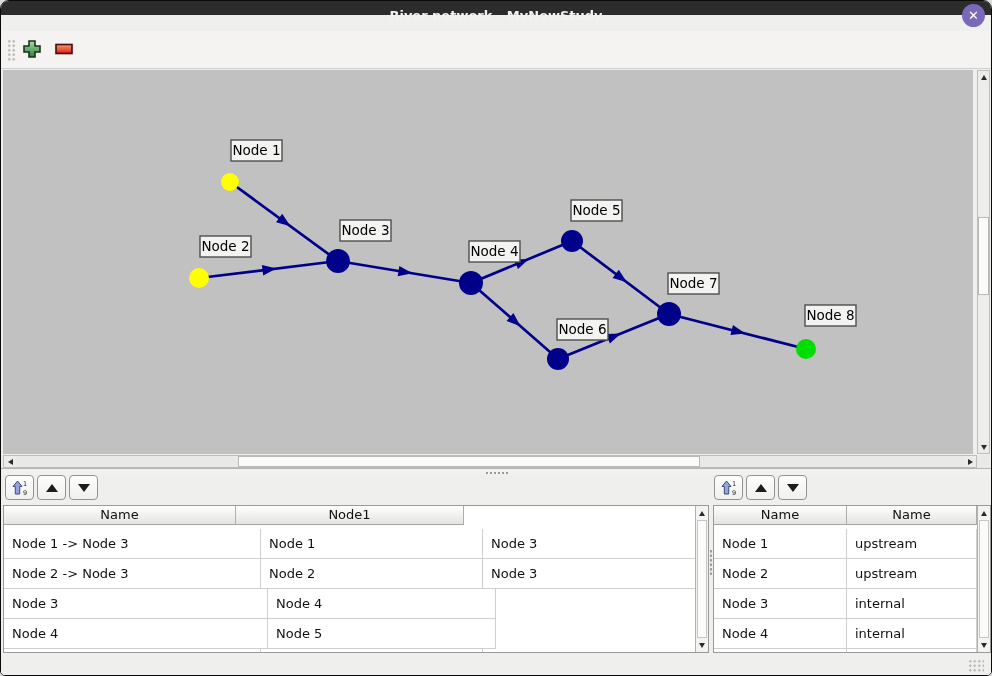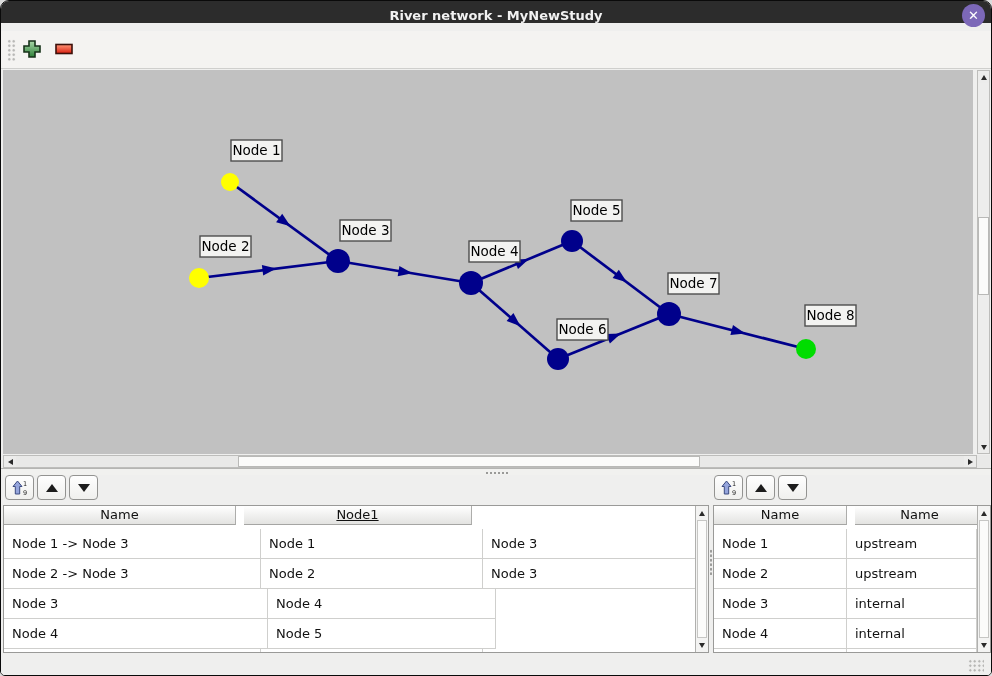--- a/index.html
+++ b/index.html
@@ -1,19 +1,19 @@
 <!DOCTYPE html>
 <html><head>
 <meta charset="utf-8">
 <style>
   html,body{margin:0;padding:0;background:#dcdcdc;font-family:"DejaVu Sans","Liberation Sans",sans-serif;}
   .window{position:relative;width:992px;height:676px;box-sizing:border-box;border:1px solid #0a0a0a;
           border-radius:9px 9px 5px 5px;overflow:hidden;background:#efefee;}
   
-  .titlebar{position:absolute;left:0;top:0;width:100%;height:22px;background:#2c2c2c;}
+  .titlebar{position:absolute;left:0;top:0;width:100%;height:14px;background:#2c2c2c;}
   .titlebar .title{position:absolute;left:0;right:0;top:0;height:30px;line-height:30px;text-align:center;
           color:#f2f2f2;font-size:13px;font-weight:700;}
   .close-btn{position:absolute;right:6px;top:3px;width:23px;height:23px;border-radius:50%;
           background:#7c68b8;color:#fff;text-align:center;line-height:23px;font-size:13px;font-weight:700;cursor:default;}
   
   .toolbar{position:absolute;left:0;top:30px;width:100%;height:37px;background:#f4f3f1;border-bottom:1px solid #cfcfcd;}
   .drag-dots{position:absolute;left:6px;top:8px;width:9px;height:22px;
           background-image:radial-gradient(circle,#b5b5b3 1px,transparent 1.4px);background-size:4.5px 4.5px;}
   .tb-icon{position:absolute;top:7px;width:22px;height:22px;display:flex;align-items:center;justify-content:center;}
   .tb-add{left:20px;} .tb-remove{left:52px;}
@@ -40,24 +40,24 @@
   .v-splitter{position:absolute;left:708px;top:548px;width:4px;height:26px;
           background-image:radial-gradient(circle,#9a9a98 1px,transparent 1.3px);background-size:4px 4.5px;}
   
   .tbtn{position:absolute;top:474px;width:29px;height:25px;background:linear-gradient(#fefefe,#f0f0ee);
           border:1px solid #939391;border-radius:4px;display:flex;align-items:center;justify-content:center;box-sizing:border-box;}
   .tri-up-big{width:0;height:0;border-left:6px solid transparent;border-right:6px solid transparent;border-bottom:8px solid #1c1c1c;}
   .tri-dn-big{width:0;height:0;border-left:6px solid transparent;border-right:6px solid transparent;border-top:8px solid #1c1c1c;}
   
   .tablebox{position:absolute;top:504px;height:148px;background:#fff;border:1px solid #9a9a98;box-sizing:border-box;overflow:hidden;}
   .t-left{left:2px;width:706px;} .t-right{left:712px;width:278px;}
-  .thead{display:flex;height:23px;gap:8px;}
+  .thead{display:flex;height:23px;}
   .hcell{height:19px;line-height:18px;text-align:center;font-size:13px;color:#111;
           background:linear-gradient(#ffffff,#e3e3e1);border-right:1px solid #adadab;border-bottom:1px solid #a5a5a3;box-sizing:border-box;}
-  .t-left .hcell:nth-child(1){width:232px;} .t-left .hcell:nth-child(2){width:228px;text-decoration:underline;} .t-left .hcell:nth-child(3){width:231px;}
+  .t-left .hcell:nth-child(1){width:232px;} .t-left .hcell:nth-child(2){width:228px;} .t-left .hcell:nth-child(3){width:231px;}
   .t-right .hcell:nth-child(1){width:133px;} .t-right .hcell:nth-child(2){width:130px;}
   .trow{display:flex;height:30px;}
   .cell{height:30px;line-height:29px;font-size:13px;color:#111;padding-left:8px;background:#fff;
           border-right:1px solid #cfcfcd;border-bottom:1px solid #cfcfcd;box-sizing:border-box;white-space:nowrap;overflow:hidden;}
   .t-left .cell:nth-child(1){width:264px;} .t-left .cell:nth-child(2){width:228px;} .t-left .cell:nth-child(3){width:231px;}
   .t-right .cell:nth-child(1){width:133px;} .t-right .cell:nth-child(2){width:130px;}
   .tscroll{position:absolute;right:0;top:0;bottom:0;width:13px;background:#f3f3f2;border-left:1px solid #b0b0ae;box-sizing:border-box;}
   .tscroll .sb-btn{left:0;width:12px;height:12px;background:#f3f3f2;}
   .tscroll .up{top:1px;} .tscroll .dn{bottom:1px;}
   .t-thumb{position:absolute;left:1px;top:14px;bottom:14px;width:10px;background:#fbfbfa;border:1px solid #c6c6c4;box-sizing:border-box;}

